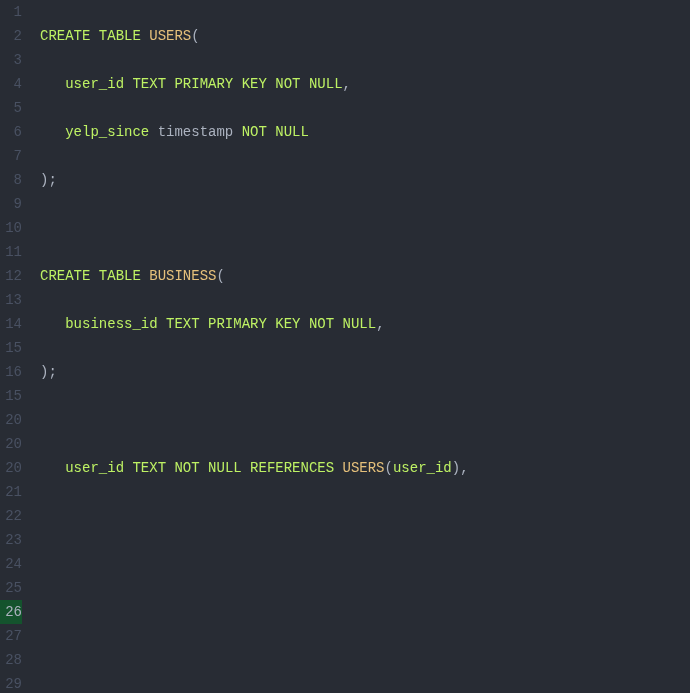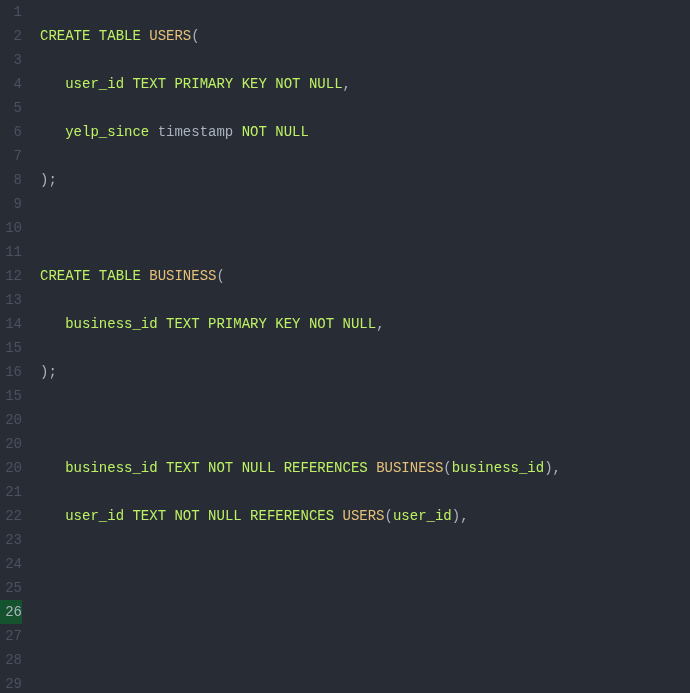--- a/index.html
+++ b/index.html
@@ -83,21 +83,20 @@
   <div class="code">
 <div class="line"><span class="kw">CREATE</span> <span class="kw">TABLE</span> <span class="tbl">USERS</span><span class="punc">(</span></div>
 <div class="line">   <span class="col">user_id</span> <span class="type">TEXT</span> <span class="kw">PRIMARY</span> <span class="kw">KEY</span> <span class="kw">NOT</span> <span class="kw">NULL</span><span class="punc">,</span></div>
 <div class="line">   <span class="col">yelp_since</span> <span class="id">timestamp</span> <span class="kw">NOT</span> <span class="kw">NULL</span></div>
 <div class="line"><span class="punc">);</span></div>
 <div class="line"></div>
 <div class="line"><span class="kw">CREATE</span> <span class="kw">TABLE</span> <span class="tbl">BUSINESS</span><span class="punc">(</span></div>
 <div class="line">   <span class="col">business_id</span> <span class="type">TEXT</span> <span class="kw">PRIMARY</span> <span class="kw">KEY</span> <span class="kw">NOT</span> <span class="kw">NULL</span><span class="punc">,</span></div>
 <div class="line"><span class="punc">);</span></div>
 <div class="line"></div>
-<div class="line">   <span class="col">business_id</span> <span class="type">TEXT</span> <span class="kw">NOT</span> <span class="kw">NULL</span> <span class="kw">REFERENCES</span> <span class="tbl">BUSINESS</span><span class="punc">(</span><span class="col">business_id</span><span class="punc">)</span><span class="punc">,</span></div>
 <div class="line">   <span class="col">user_id</span> <span class="type">TEXT</span> <span class="kw">NOT</span> <span class="kw">NULL</span> <span class="kw">REFERENCES</span> <span class="tbl">USERS</span><span class="punc">(</span><span class="col">user_id</span><span class="punc">)</span><span class="punc">,</span></div>
 
 
 
 
 
 
 
 
 

